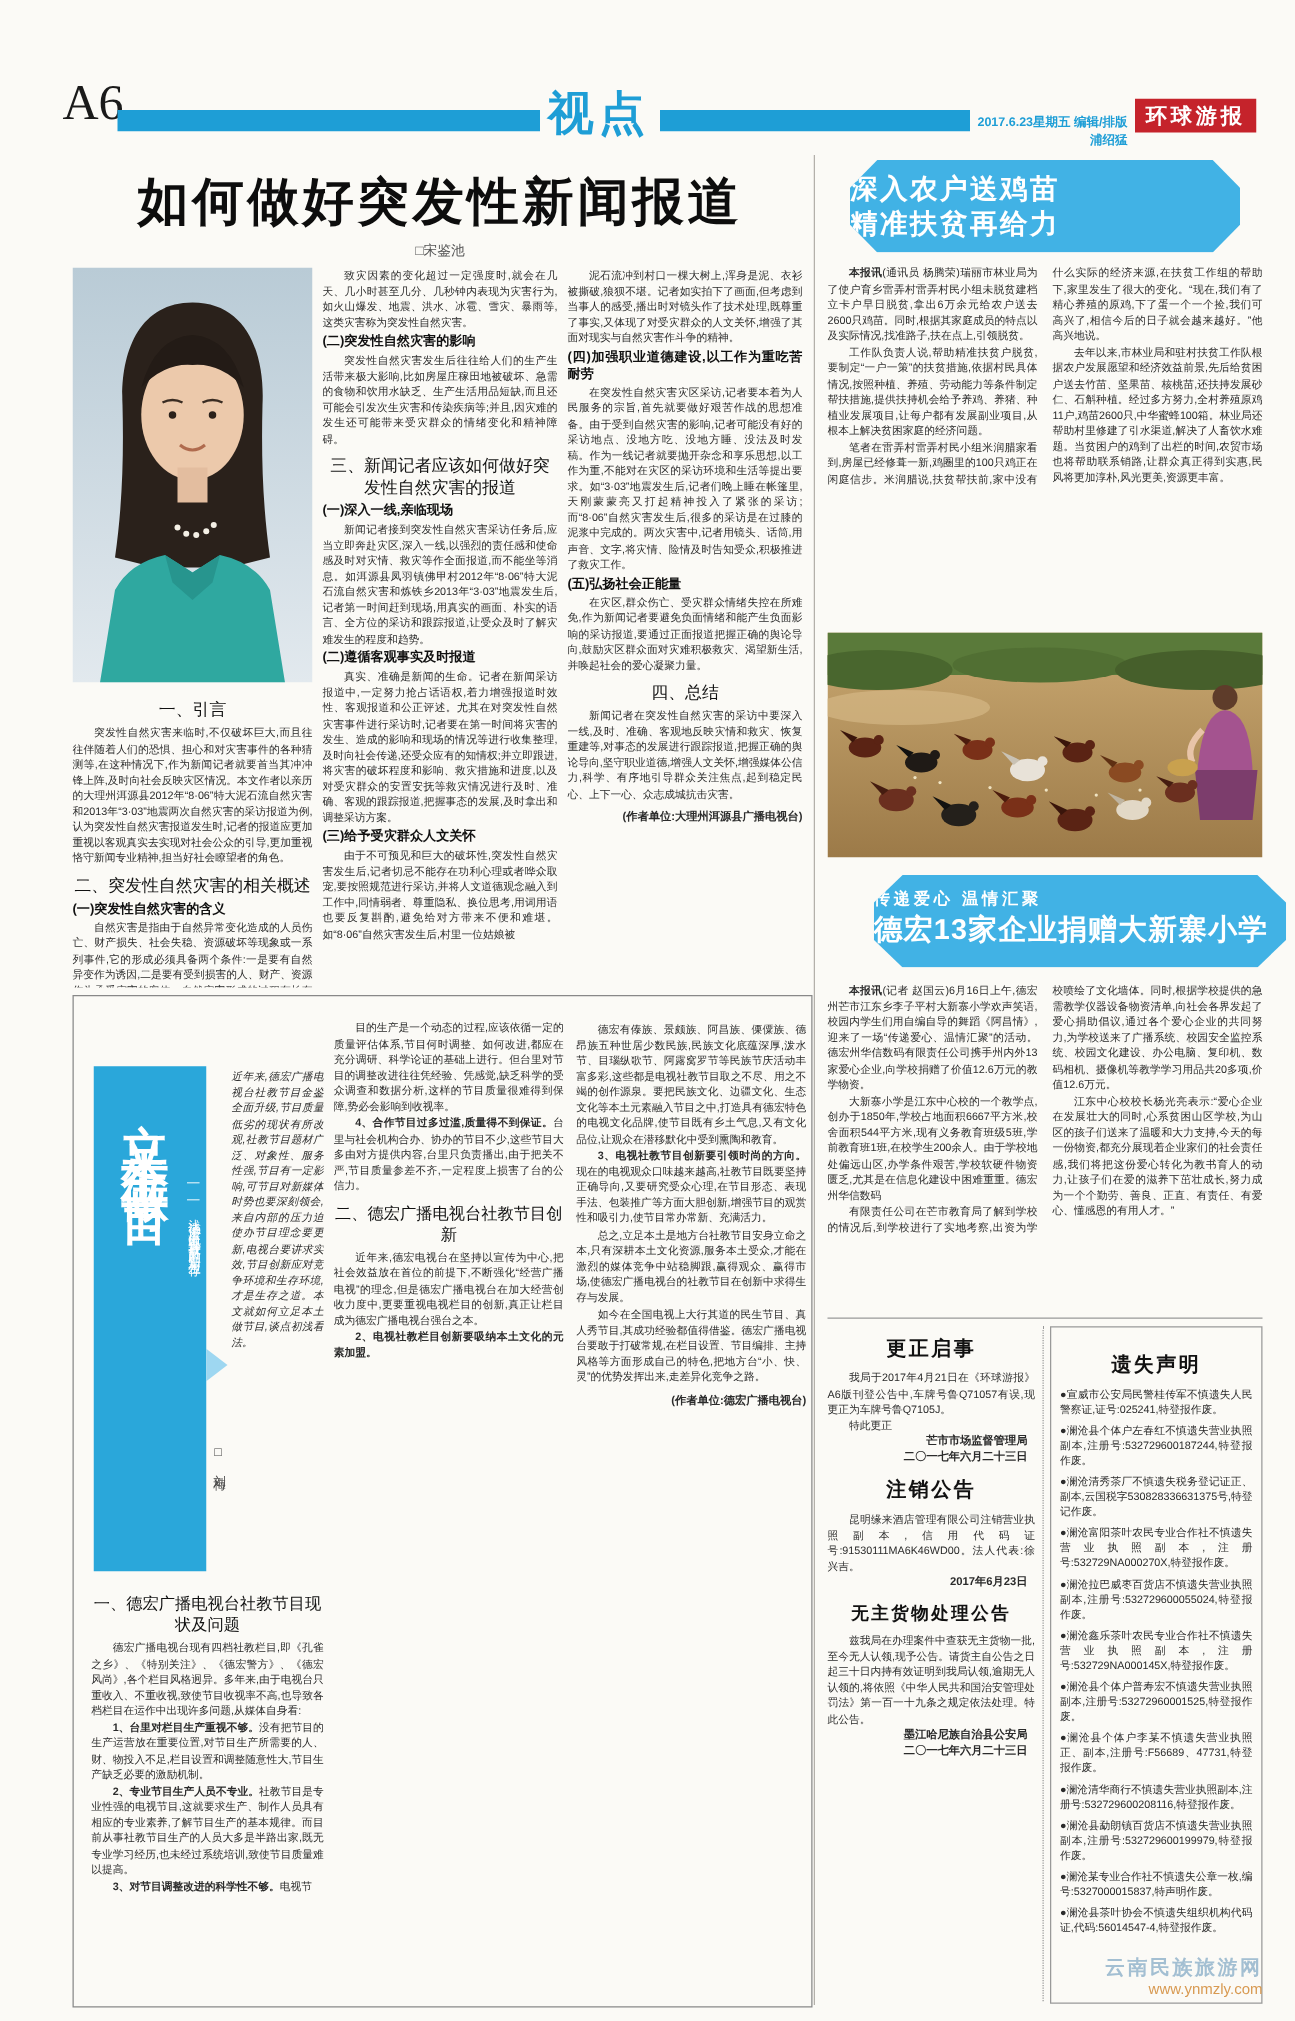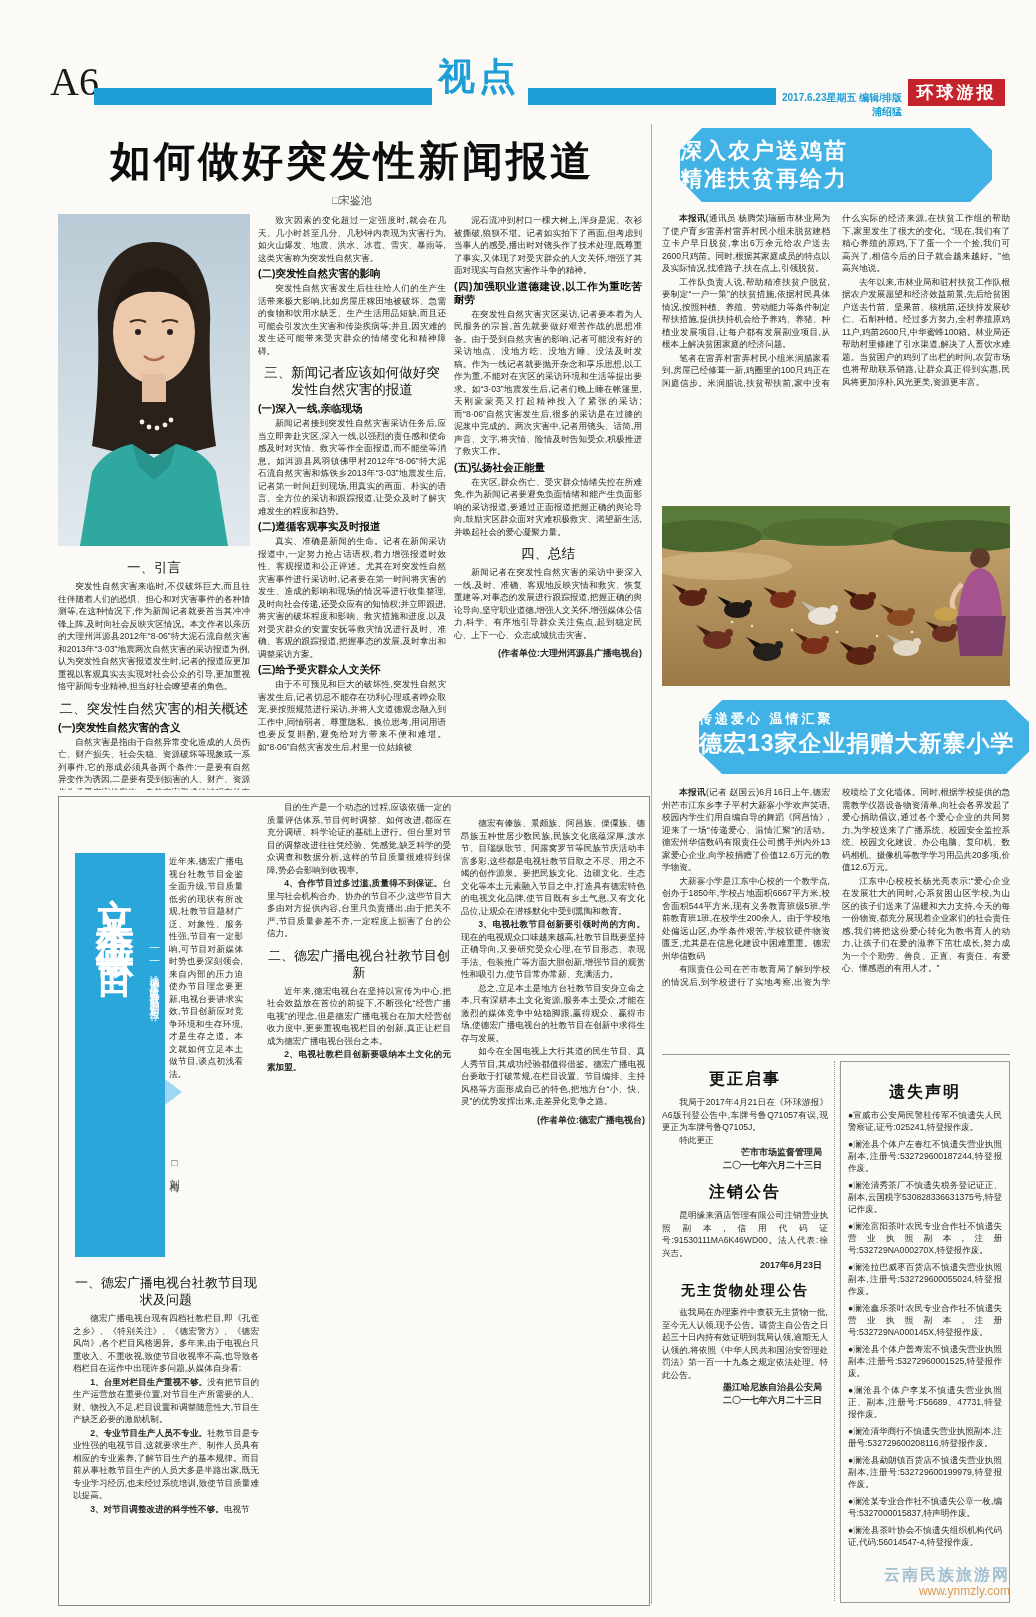--- a/index.html
+++ b/index.html
@@ -54,21 +54,21 @@
   .wm1{font-size:16px;font-weight:bold;color:#a3bfd2;letter-spacing:2px;}
   .wm2{font-size:12px;color:#d89a52;}
 </style>
 </head>
 <body>
 
 <div class="page">
 
   <div class="abs pageno" style="left:50px;top:58px;">A6</div>
   <div class="abs bluebar" style="left:94px;top:88px;width:338px;"></div>
-  <div class="abs section-title" style="left:438px;top:52px;">视点</div>
+  <div class="abs section-title" style="left:438px;top:66px;">视点</div>
   <div class="abs bluebar" style="left:528px;top:88px;width:248px;"></div>
   <div class="abs dateline" style="left:772px;top:91px;width:130px;text-align:right;">2017.6.23星期五 编辑/排版 浦绍猛</div>
   <div class="abs masthead" style="left:908px;top:79px;width:97px;height:27px;">环球游报</div>
 
   <div class="abs main-title" style="left:58px;top:134px;width:588px;">如何做好突发性新闻报道</div>
   <div class="abs main-byline" style="left:58px;top:193px;width:588px;">□宋鉴池</div>
 
   <div class="abs" style="left:58px;top:214px;width:192px;height:332px;">
     <svg width="192" height="332" viewBox="0 0 192 332">
       <defs>
@@ -284,31 +284,31 @@
 
   <div class="abs bottom-box" style="left:58px;top:796px;width:590px;height:808px;">
 
     <div class="abs banner" style="left:16px;top:56px;width:90px;height:404px;">
       <div class="abs vtext banner-title" style="left:14px;top:14px;height:380px;">立足本土做节目</div>
       <div class="abs vtext banner-sub" style="right:4px;top:88px;height:300px;">——浅谈德宏广播电视台社教节目的创新与生存</div>
     </div>
     <div class="abs banner-tri" style="left:106px;top:282px;"></div>
     <div class="abs vtext bb-byline" style="left:108px;top:360px;height:80px;">□刘梅</div>
 
-    <div class="abs col" style="left:110px;top:58px;width:74px;height:402px;">近年来,德宏广播电视台社教节目金鉴全面升级,节目质量低劣的现状有所改观,社教节目题材广泛、对象性、服务性强,节目有一定影响,可节目对新媒体时势也要深刻领会,来自内部的压力迫使办节目理念要更新,电视台要讲求实效,节目创新应对竞争环境和生存环境,才是生存之道。本文就如何立足本土做节目,谈点初浅看法。</div>
+    <div class="abs col" style="left:126px;top:58px;width:74px;height:402px;font-style:italic;">近年来,德宏广播电视台社教节目金鉴全面升级,节目质量低劣的现状有所改观,社教节目题材广泛、对象性、服务性强,节目有一定影响,可节目对新媒体时势也要深刻领会,来自内部的压力迫使办节目理念要更新,电视台要讲求实效,节目创新应对竞争环境和生存环境,才是生存之道。本文就如何立足本土做节目,谈点初浅看法。</div>
 
     <div class="abs col" style="left:14px;top:470px;width:186px;height:322px;">
         <div class="bh">一、德宏广播电视台社教节目现状及问题</div>
         <div class="bp">德宏广播电视台现有四档社教栏目,即《孔雀之乡》、《特别关注》、《德宏警方》、《德宏风尚》,各个栏目风格迥异。多年来,由于电视台只重收入、不重收视,致使节目收视率不高,也导致各档栏目在运作中出现许多问题,从媒体自身看:</div>
         <div class="bp"><b>1、台里对栏目生产重视不够。</b>没有把节目的生产运营放在重要位置,对节目生产所需要的人、财、物投入不足,栏目设置和调整随意性大,节目生产缺乏必要的激励机制。</div>
         <div class="bp"><b>2、专业节目生产人员不专业。</b>社教节目是专业性强的电视节目,这就要求生产、制作人员具有相应的专业素养,了解节目生产的基本规律。而目前从事社教节目生产的人员大多是半路出家,既无专业学习经历,也未经过系统培训,致使节目质量难以提高。</div>
         <div class="bp"><b>3、对节目调整改进的科学性不够。</b>电视节</div>
       </div>
 
-    <div class="abs col" style="left:208px;top:4px;width:184px;height:772px;">
+    <div class="abs col" style="left:208px;top:19px;width:184px;height:772px;">
         <div class="bp">目的生产是一个动态的过程,应该依循一定的质量评估体系,节目何时调整、如何改进,都应在充分调研、科学论证的基础上进行。但台里对节目的调整改进往往凭经验、凭感觉,缺乏科学的受众调查和数据分析,这样的节目质量很难得到保障,势必会影响到收视率。</div>
         <div class="bp"><b>4、合作节目过多过滥,质量得不到保证。</b>台里与社会机构合办、协办的节目不少,这些节目大多由对方提供内容,台里只负责播出,由于把关不严,节目质量参差不齐,一定程度上损害了台的公信力。</div>
         <div class="bh">二、德宏广播电视台社教节目创新</div>
         <div class="bp">近年来,德宏电视台在坚持以宣传为中心,把社会效益放在首位的前提下,不断强化“经营广播电视”的理念,但是德宏广播电视台在加大经营创收力度中,更要重视电视栏目的创新,真正让栏目成为德宏广播电视台强台之本。</div>
         <div class="bp"><b>2、电视社教栏目创新要吸纳本土文化的元素加盟。</b></div>
       </div>
     <div class="abs col" style="left:402px;top:20px;width:184px;height:772px;">
         <div class="bp">德宏有傣族、景颇族、阿昌族、傈僳族、德昂族五种世居少数民族,民族文化底蕴深厚,泼水节、目瑙纵歌节、阿露窝罗节等民族节庆活动丰富多彩,这些都是电视社教节目取之不尽、用之不竭的创作源泉。要把民族文化、边疆文化、生态文化等本土元素融入节目之中,打造具有德宏特色的电视文化品牌,使节目既有乡土气息,又有文化品位,让观众在潜移默化中受到熏陶和教育。</div>
         <div class="bp"><b>3、电视社教节目创新要引领时尚的方向。</b>现在的电视观众口味越来越高,社教节目既要坚持正确导向,又要研究受众心理,在节目形态、表现手法、包装推广等方面大胆创新,增强节目的观赏性和吸引力,使节目常办常新、充满活力。</div>
         <div class="bp">总之,立足本土是地方台社教节目安身立命之本,只有深耕本土文化资源,服务本土受众,才能在激烈的媒体竞争中站稳脚跟,赢得观众、赢得市场,使德宏广播电视台的社教节目在创新中求得生存与发展。</div>

